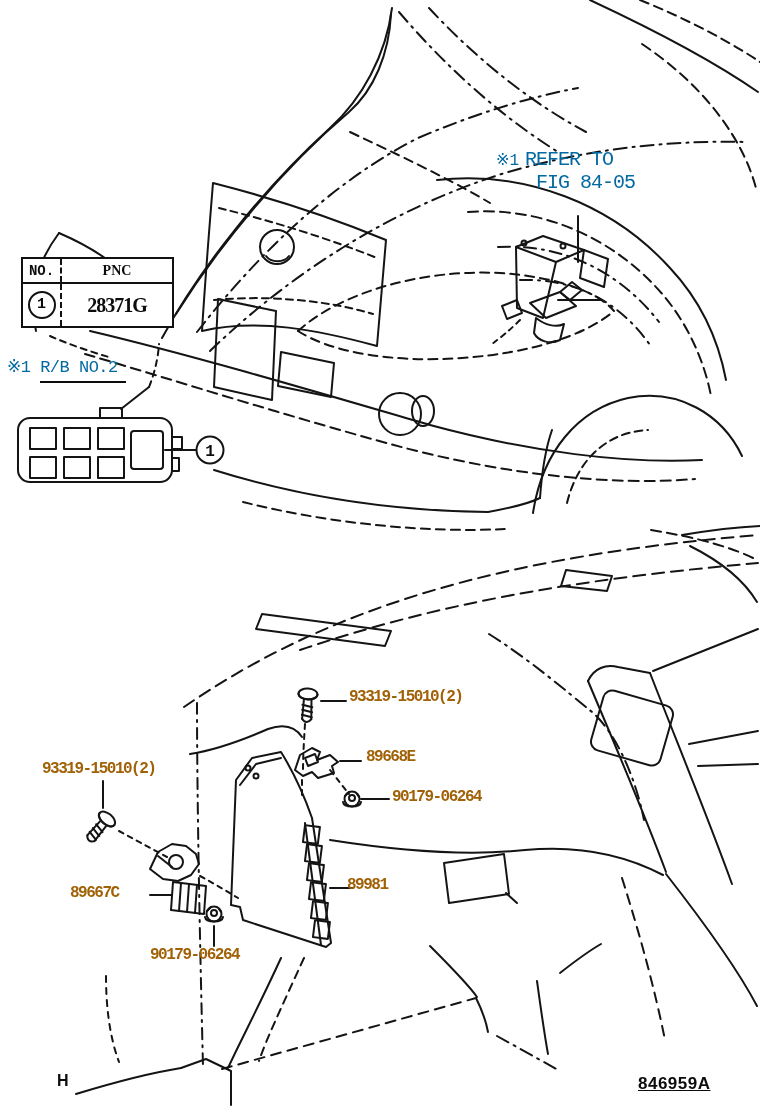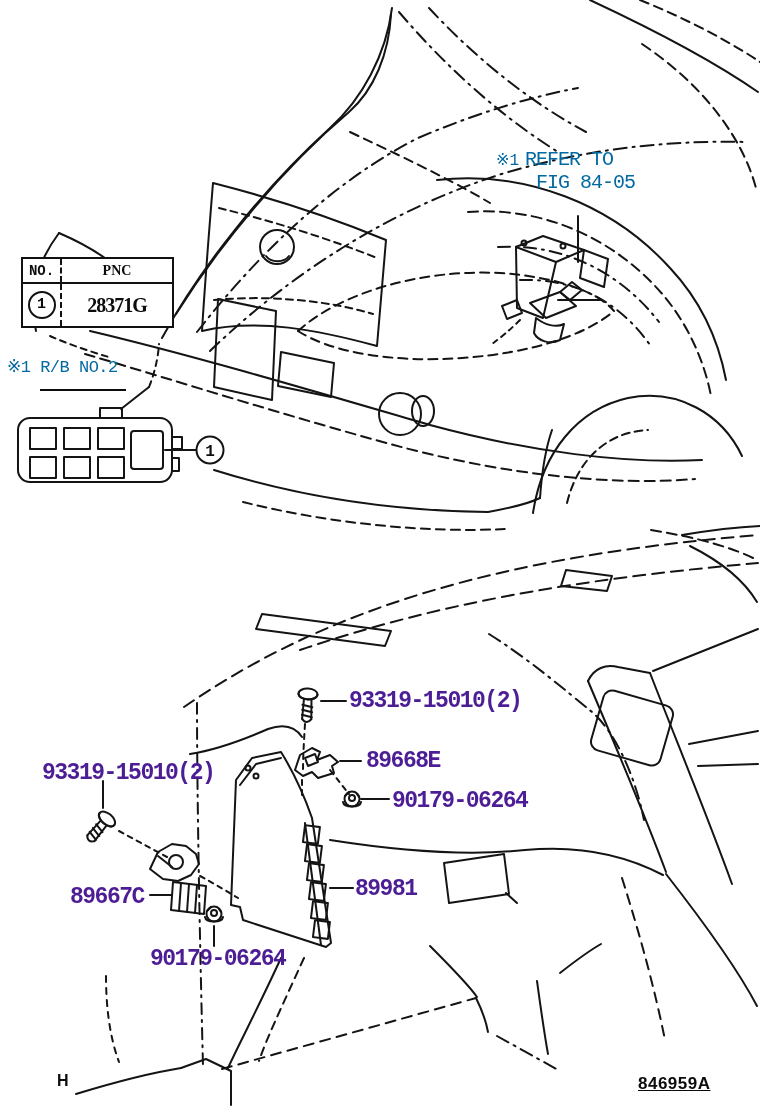--- a/index.html
+++ b/index.html
@@ -2,28 +2,28 @@
 <html><head>
 <meta charset="utf-8">
 <style>
   html,body{margin:0;padding:0;background:#ffffff;}
   #page{position:relative;width:760px;height:1112px;background:#ffffff;overflow:hidden;
         font-family:"Liberation Sans","DejaVu Sans",sans-serif;color:#0c0c0c;}
   svg{position:absolute;left:0;top:0;}
   svg path, svg rect, svg ellipse, svg circle, svg polygon, svg line{
     fill:none;stroke:#141414;stroke-width:2;stroke-linecap:round;stroke-linejoin:round;}
   .lbl{position:absolute;font-family:"Liberation Mono","DejaVu Sans Mono","DejaVu Sans",monospace;
-       font-weight:bold;font-size:23px;letter-spacing:-1.5px;white-space:nowrap;color:#4c1d95;}
+       font-weight:bold;font-size:16px;letter-spacing:-1.5px;white-space:nowrap;color:#a16207;}
   .note{position:absolute;font-family:"Liberation Mono","DejaVu Sans Mono","DejaVu Sans",monospace;
         font-weight:normal;white-space:nowrap;color:#0369a1;}
   #refer-note{left:496px;top:149px;font-size:20px;letter-spacing:-1px;line-height:22px;}
   #refer-note .pre{font-size:16px;letter-spacing:0;margin-right:6px;}
   #refer-note .ind{padding-left:40px;}
   #rb-note{left:7px;top:356px;font-size:17px;letter-spacing:-0.5px;}
-  #rb-note .und{border-bottom:2.5px solid #0c0c0c;padding-right:8px;padding-bottom:12px;}
+  #rb-note .und{border-bottom:2.5px solid #0c0c0c;padding-right:8px;padding-bottom:4px;}
   
   #parts-table{position:absolute;left:5px;top:257px;width:153px;border:2.5px solid #111;
                border-collapse:collapse;background:#fff;margin-left:16px;}
   #parts-table td{border:0;padding:0;text-align:center;vertical-align:middle;
                   font-family:"Liberation Mono","DejaVu Sans Mono","DejaVu Sans",monospace;font-weight:bold;}
   #parts-table .c2{border-left:2.5px dashed #111;font-family:Liberation Serif, serif;}
   #parts-table .hdr td{height:23px;font-size:14px;border-bottom:2.5px solid #111;}
   #parts-table .row td{height:42px;}
   #parts-table .pnc-val{font-size:20px;letter-spacing:-1px;}
   .circ1{display:inline-block;width:24px;height:24px;border:2.5px solid #111;border-radius:50%;
@@ -248,20 +248,20 @@
   </div>
 
   <div id="refer-note" class="note">
     <div><span class="pre">※1</span><span>REFER TO</span></div>
     <div class="ind">FIG 84-05</div>
   </div>
 
   <div class="lbl" style="left:349px;top:688px">93319-15010(2)</div>
   <div class="lbl" style="left:366px;top:748px">89668E</div>
   <div class="lbl" style="left:392px;top:788px">90179-06264</div>
-  <div class="lbl" style="left:355px;top:876px">89981</div>
+  <div class="lbl" style="left:347px;top:876px">89981</div>
   <div class="lbl" style="left:42px;top:760px">93319-15010(2)</div>
   <div class="lbl" style="left:70px;top:884px">89667C</div>
   <div class="lbl" style="left:150px;top:946px">90179-06264</div>
 
   <div id="foot-left" class="foot">H</div>
   <div id="foot-right" class="foot">846959A</div>
 </div>
 
 </body></html>

